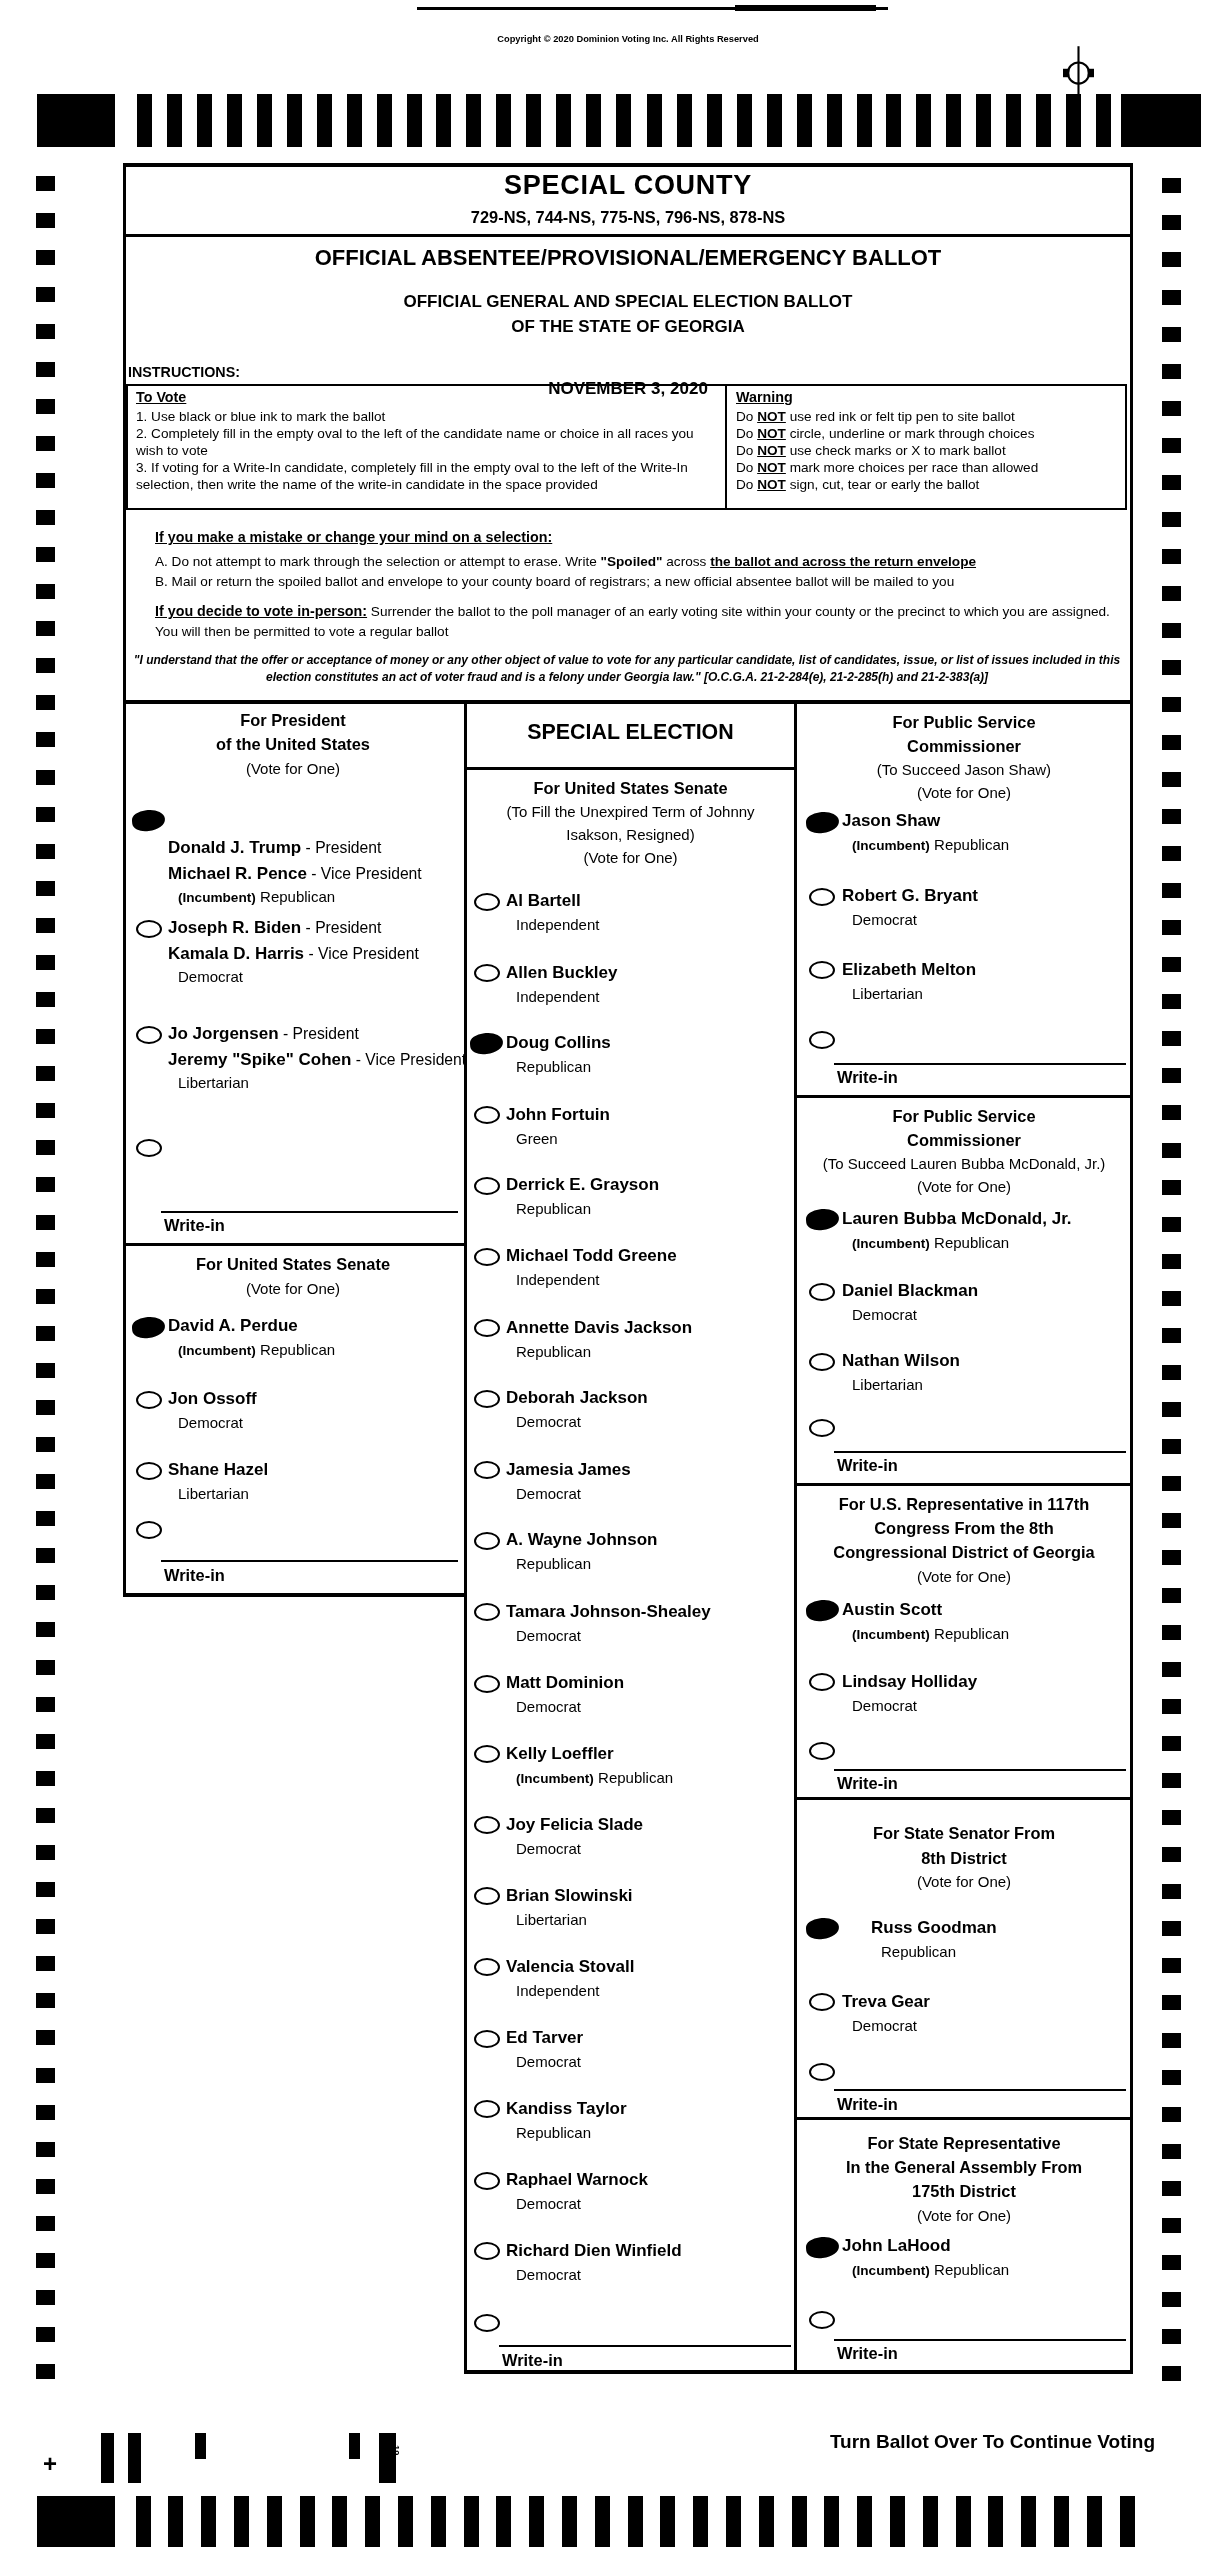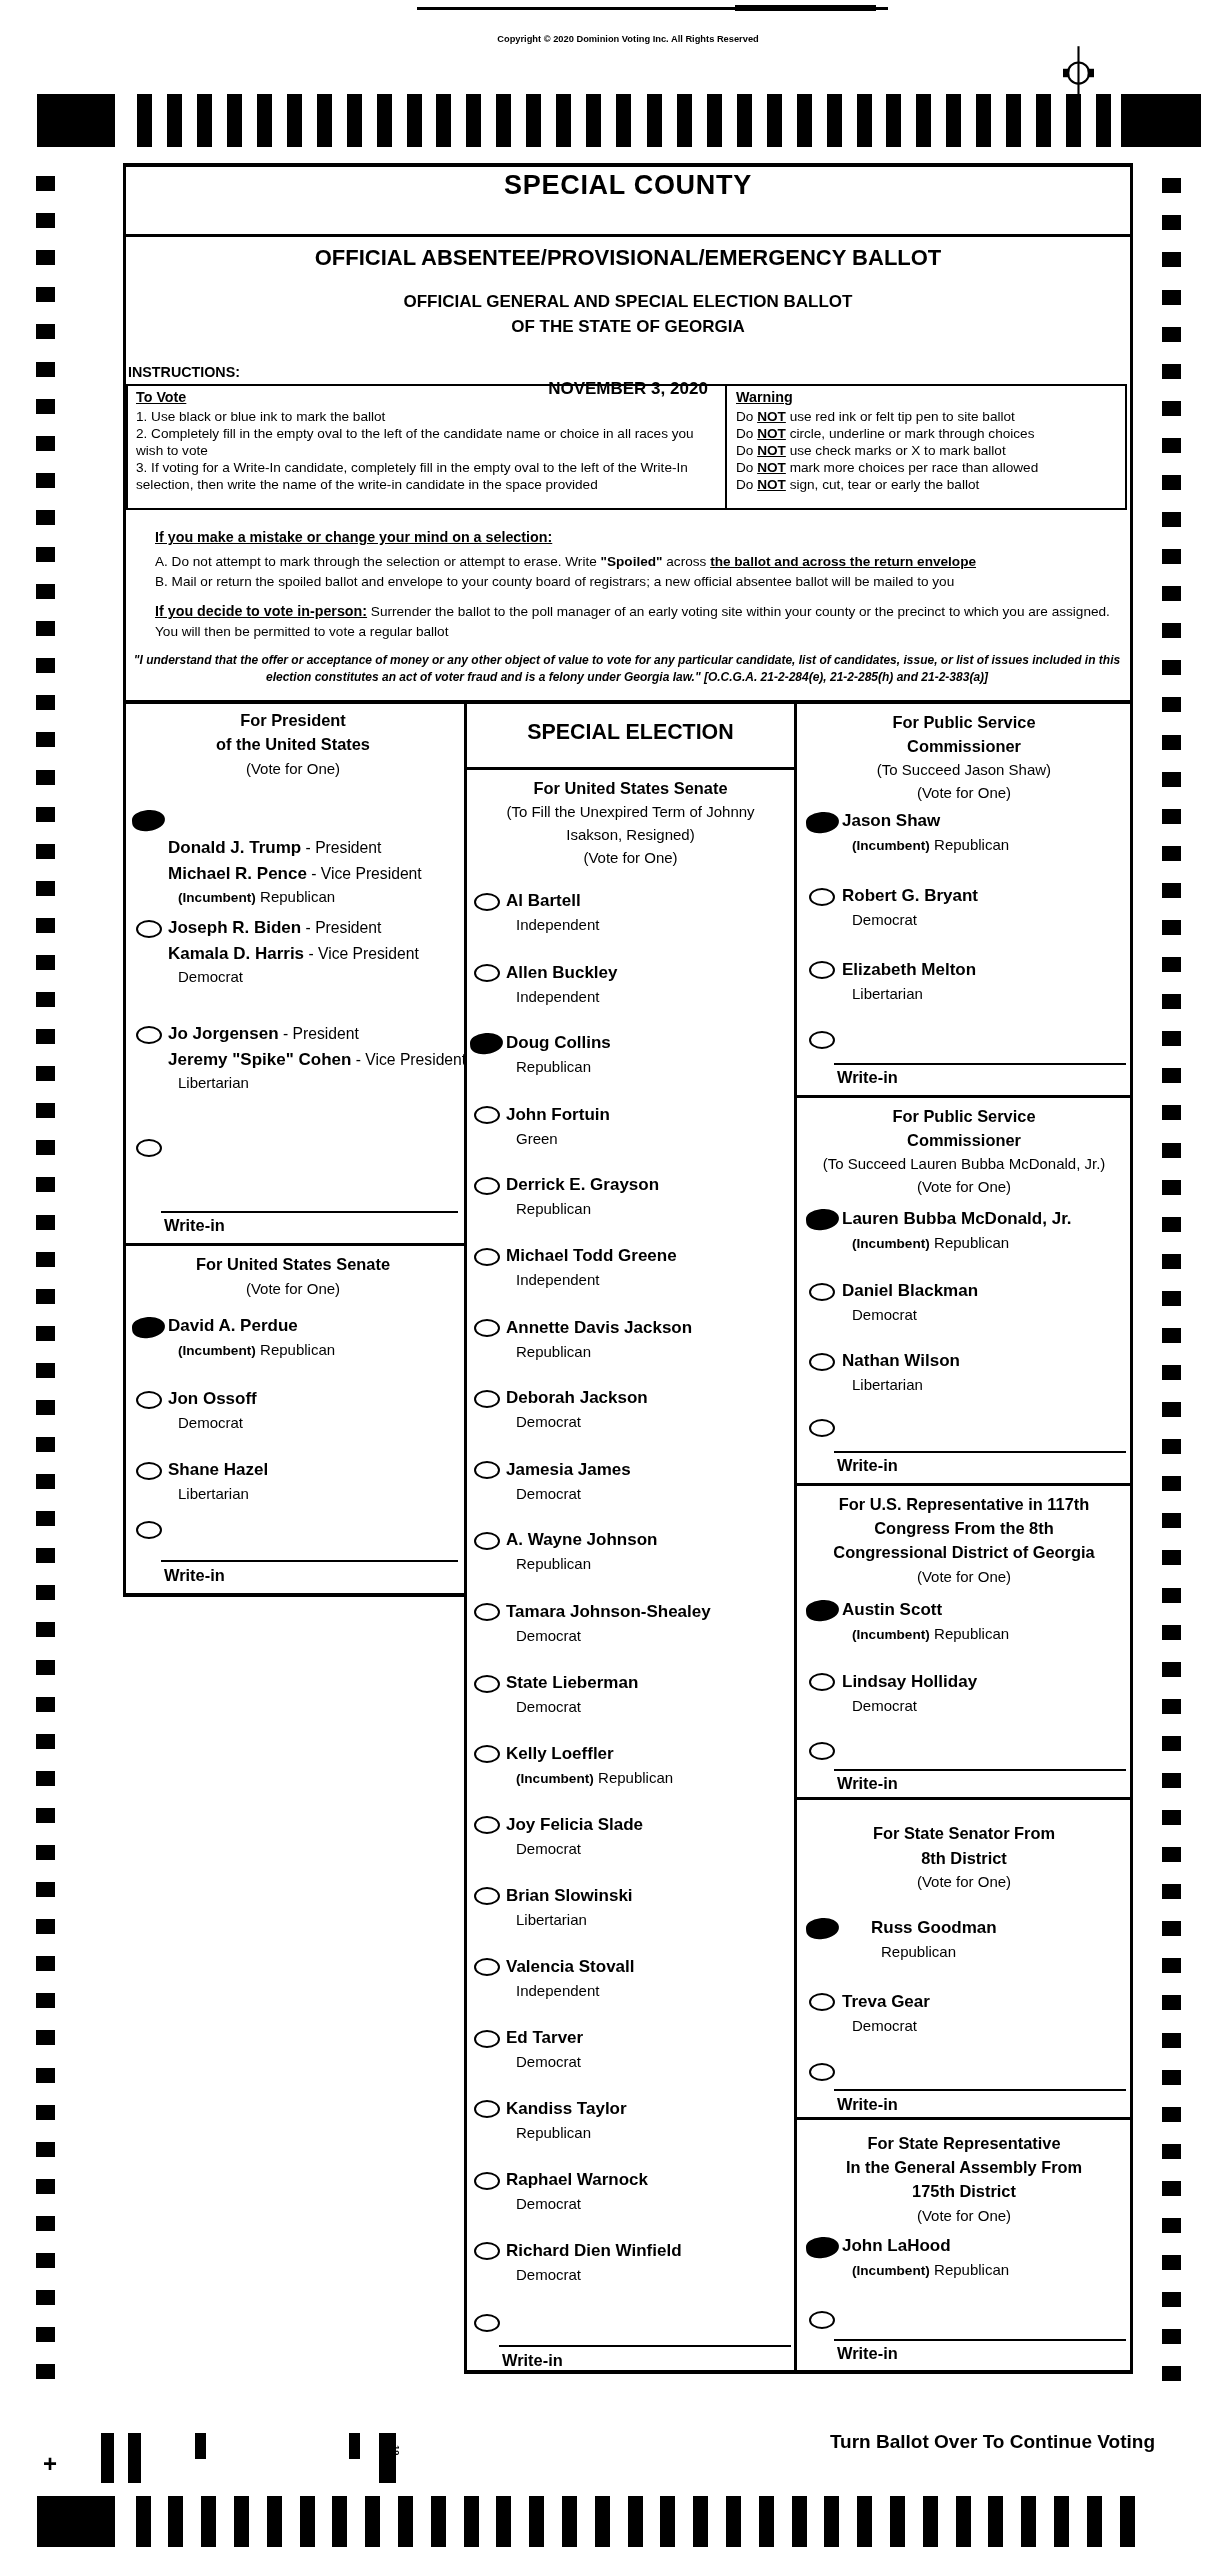--- a/index.html
+++ b/index.html
@@ -247,20 +247,21 @@
       <div class="mark" style="left:1162px;top:2255px;width:19px;height:15px;"></div>
       <div class="mark" style="left:36px;top:2290px;width:19px;height:15px;"></div>
       <div class="mark" style="left:1162px;top:2292px;width:19px;height:15px;"></div>
       <div class="mark" style="left:36px;top:2327px;width:19px;height:15px;"></div>
       <div class="mark" style="left:1162px;top:2329px;width:19px;height:15px;"></div>
       <div class="mark" style="left:36px;top:2364px;width:19px;height:15px;"></div>
       <div class="mark" style="left:1162px;top:2366px;width:19px;height:15px;"></div>
     </div>
 
   <div class="abs ctr county" style="left:123px;top:170px;width:1010px;">SPECIAL COUNTY</div>
+  <div class="abs ctr precincts" style="left:123px;top:208px;width:1010px;">729-NS, 744-NS, 775-NS, 796-NS, 878-NS</div>
 
   <div class="abs ctr btitle" style="left:123px;top:245px;width:1010px;">OFFICIAL ABSENTEE/PROVISIONAL/EMERGENCY BALLOT</div>
   <div class="abs ctr bsub" style="left:123px;top:292px;width:1010px;">OFFICIAL GENERAL AND SPECIAL ELECTION BALLOT</div>
   <div class="abs ctr bsub" style="left:123px;top:317px;width:1010px;">OF THE STATE OF GEORGIA</div>
   <div class="abs ctr bsub" style="left:123px;top:341px;width:1010px;margin-top:38px;">NOVEMBER 3, 2020</div>
 
   <div class="abs instr-label" style="left:128px;top:364px;">INSTRUCTIONS:</div>
 
   <div class="abs boxtitle" style="left:136px;top:389px;">To Vote</div>
   <div class="abs" id="to-vote-items" style="left:136px;top:408px;width:579px;">
@@ -390,21 +391,21 @@
         <div><span class="cname">A. Wayne Johnson</span></div>
         <div class="party"><span>Republican</span></div>
       </div>
       <div class="oval" style="left: 474px; top: 1603px;"></div>
       <div class="cand" style="left:506px;top:1600px;">
         <div><span class="cname">Tamara Johnson-Shealey</span></div>
         <div class="party"><span>Democrat</span></div>
       </div>
       <div class="oval" style="left: 474px; top: 1675px;"></div>
       <div class="cand" style="left:506px;top:1671px;">
-        <div><span class="cname">State Lieberman</span></div>
+        <div><span class="cname">Matt Dominion</span></div>
         <div class="party"><span>Democrat</span></div>
       </div>
       <div class="oval" style="left: 474px; top: 1745px;"></div>
       <div class="cand" style="left:506px;top:1742px;">
         <div><span class="cname">Kelly Loeffler</span></div>
         <div class="party"><span class="inc" style="margin-right: 4.3px;">(Incumbent)</span><span>Republican</span></div>
       </div>
       <div class="oval" style="left: 474px; top: 1816px;"></div>
       <div class="cand" style="left:506px;top:1813px;">
         <div><span class="cname">Joy Felicia Slade</span></div>

